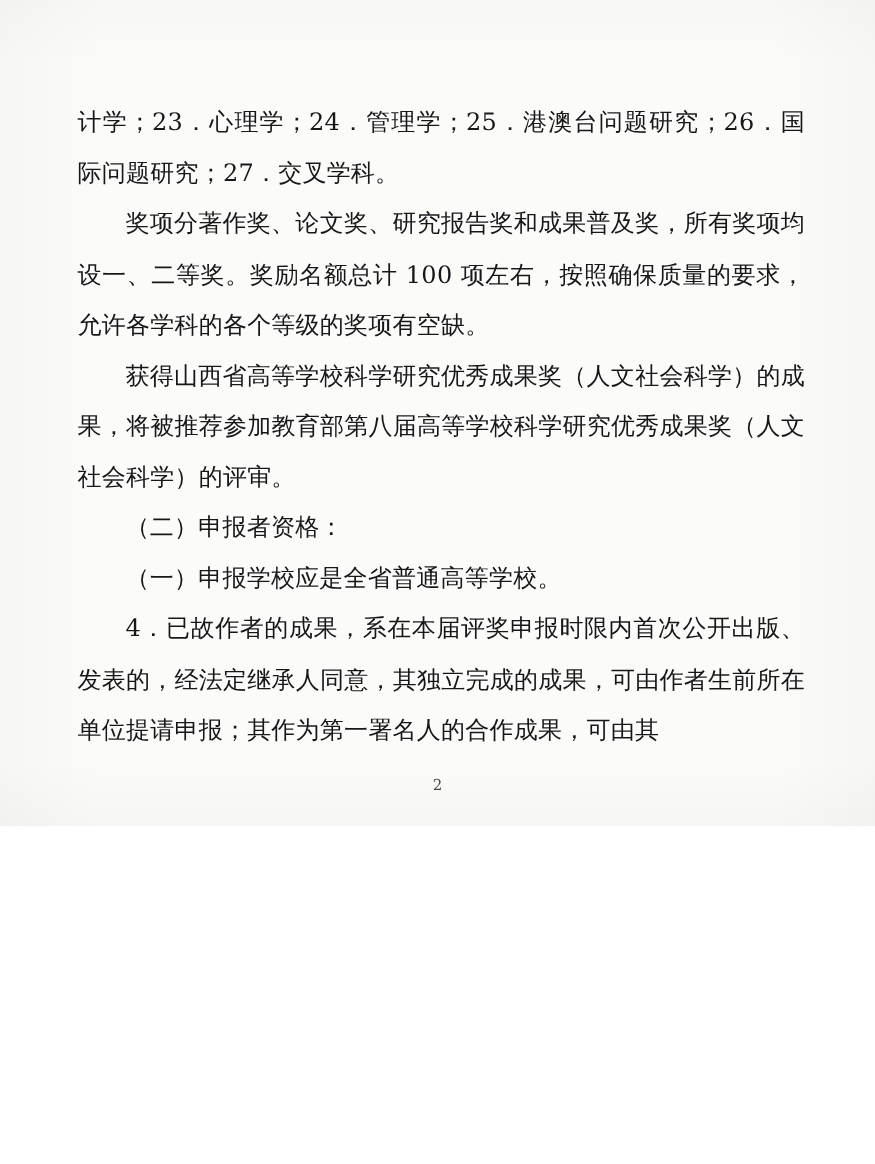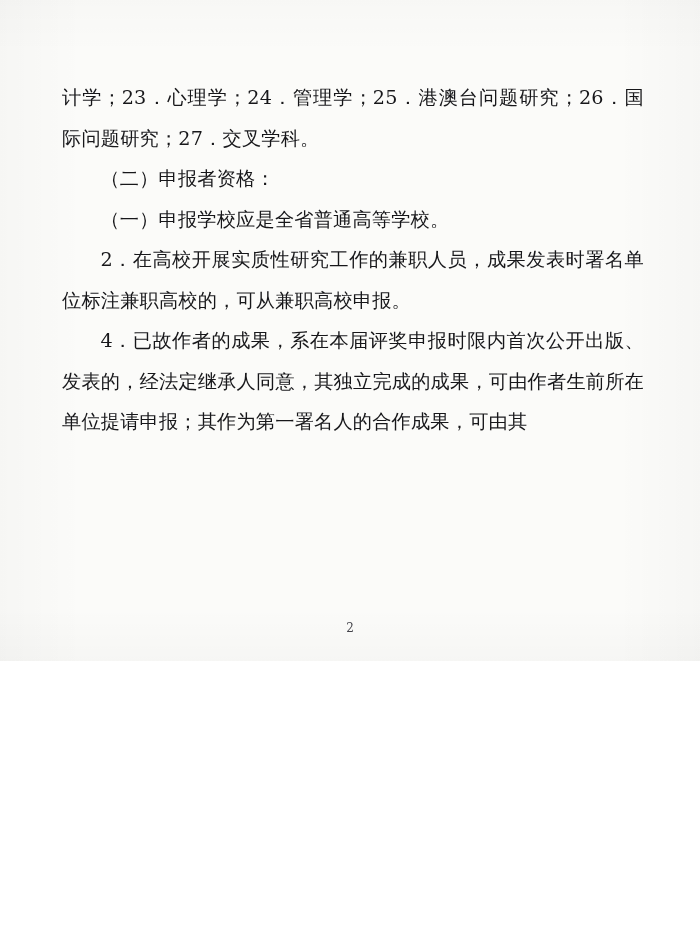--- a/index.html
+++ b/index.html
@@ -65,19 +65,20 @@
     color: #43434a;
     font-family: "DejaVu Serif", serif;
   }
 </style>
 </head>
 <body>
 
 <div class="page">
   <div class="body-text">
     <p class="para-flush">计学；23．心理学；24．管理学；25．港澳台问题研究；26．国际问题研究；27．交叉学科。</p>
+    <p class="para-indent">奖项分著作奖、论文奖、研究报告奖和成果普及奖，所有奖项均设一、二等奖。奖励名额总计 100 项左右，按照确保质量的要求，允许各学科的各个等级的奖项有空缺。</p>
+    <p class="para-indent">获得山西省高等学校科学研究优秀成果奖（人文社会科学）的成果，将被推荐参加教育部第八届高等学校科学研究优秀成果奖（人文社会科学）的评审。</p>
     <p class="para-indent">（二）申报者资格：</p>
     <p class="para-indent">（一）申报学校应是全省普通高等学校。</p>
-    <p class="para-indent">2．在高校开展实质性研究工作的兼职人员，成果发表时署名单位标注兼职高校的，可从兼职高校申报。</p>
     <p class="para-indent">4．已故作者的成果，系在本届评奖申报时限内首次公开出版、发表的，经法定继承人同意，其独立完成的成果，可由作者生前所在单位提请申报；其作为第一署名人的合作成果，可由其</p>
   </div>
   <div class="footer">2</div>
 </div>
 
 </body></html>

